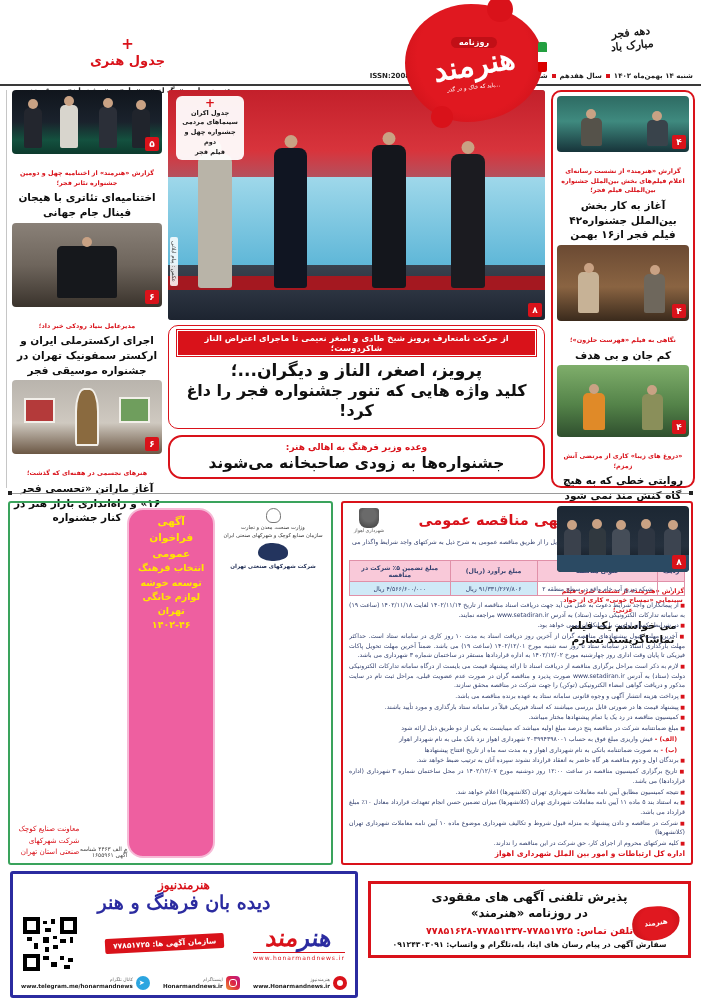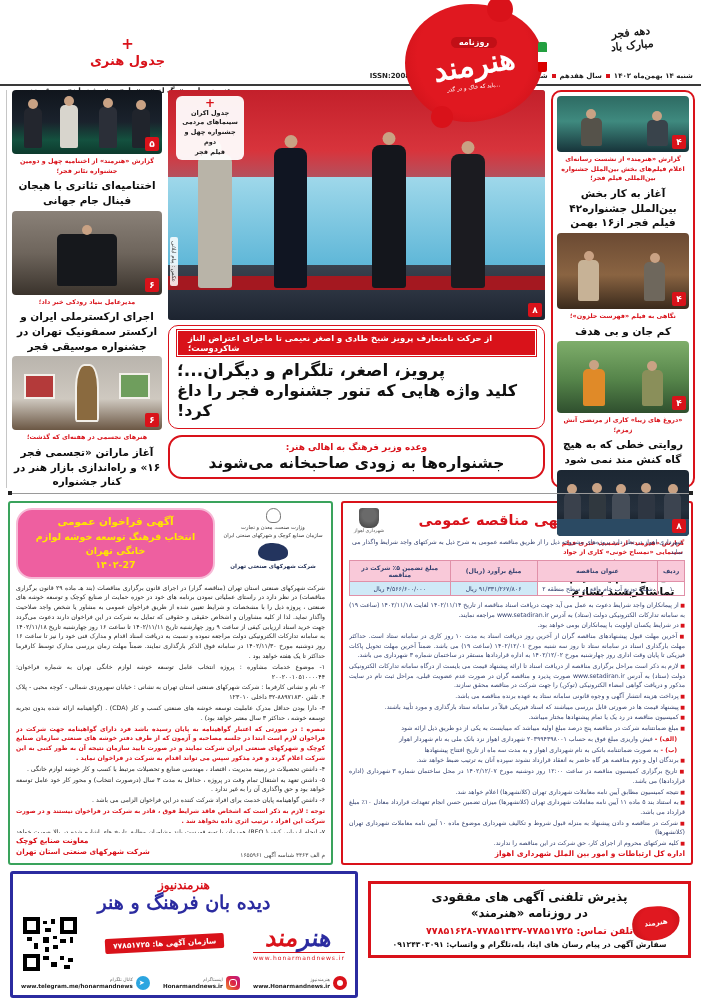--- a/index.html
+++ b/index.html
@@ -23,21 +23,21 @@
   .logo-slogan{color:#fff;font-size:5.5px;margin-top:4px;transform:rotate(-6deg);}
   .flag-strip{position:absolute;right:-4px;top:38px;width:9px;height:30px;background:linear-gradient(180deg,#239f40 33%,#fff 33%,#fff 66%,#da0000 66%);border-radius:2px;}
   
   .news-grid{display:flex;gap:6px;padding:2px 6px 0;height:398px;}
   .col-right{width:132px;border:2px solid #d9121a;border-radius:10px;padding:4px;display:flex;flex-direction:column;gap:3px;background:#fff;}
   .col-center{flex:1;display:flex;flex-direction:column;min-width:0;}
   .col-left{width:150px;border-left:1px solid #c6c6c6;padding-left:5px;display:flex;flex-direction:column;gap:3px;}
   .item{text-align:center;}
   .photo{position:relative;width:100%;border-radius:4px;overflow:hidden;}
   .badge{position:absolute;right:3px;bottom:3px;background:#d9121a;color:#fff;font-size:9px;font-weight:bold;width:14px;height:14px;line-height:14px;text-align:center;border-radius:2px;z-index:3;}
-  .kicker{color:#d9121a;font-size:6.4px;font-weight:bold;line-height:1.5;margin-top:3px;}
+  .kicker{color:#d9121a;font-size:6.4px;font-weight:bold;line-height:1.5;margin-top:15px;}
   .title{font-size:10.5px;font-weight:bold;color:#0d0d0d;line-height:1.4;margin-top:2px;}
   .prs{position:absolute;bottom:10%;width:16%;border-radius:5px 5px 2px 2px;}
   .prs::before{content:"";position:absolute;top:-9px;left:50%;transform:translateX(-50%);width:10px;height:10px;border-radius:50%;background:#c9a284;}
   
   .ph-r1{height:56px;background:linear-gradient(180deg,#2e6b63,#3f8a7f 45%,#17343a);}
   .ph-r2{height:76px;background:linear-gradient(180deg,#6b4a33,#8a6442 55%,#3a2a1c);}
   .ph-r3{height:72px;background:linear-gradient(180deg,#7fae6b,#548349 55%,#2f4f2e);}
   .ph-r4{height:66px;background:linear-gradient(180deg,#1c2733,#25303d 60%,#0f161e);}
   .ph-r4 .table-strip{position:absolute;bottom:0;width:100%;height:26%;background:#2b4a63;}
   .ph-l1{height:64px;background:linear-gradient(180deg,#10151c,#1a222c 50%,#14513f 78%,#0d3a2d);}
@@ -50,21 +50,21 @@
   .backdrop-mid{position:absolute;top:38%;width:100%;height:38%;background:linear-gradient(180deg,#9fd8ea,#5fb7d8);}
   .stage-floor{position:absolute;bottom:0;width:100%;height:24%;background:linear-gradient(180deg,#39424f,#1d2430);}
   .carpet{position:absolute;bottom:13%;width:100%;height:6%;background:#a41820;}
   .mprs{position:absolute;bottom:14%;width:9%;border-radius:8px 8px 3px 3px;z-index:2;}
   .mprs::before{content:"";position:absolute;top:-13px;left:50%;transform:translateX(-50%);width:13px;height:13px;border-radius:50%;background:#c9a284;}
   .overlay-box{position:absolute;top:6px;left:8px;width:64px;background:rgba(255,255,255,.94);border-radius:6px;padding:3px 2px;text-align:center;z-index:4;}
   .overlay-plus{color:#d9121a;font-weight:bold;font-size:12px;line-height:.8;}
   .overlay-line{font-size:6.5px;font-weight:bold;color:#1a1a1a;line-height:1.5;}
   .photo-credit{position:absolute;left:2px;bottom:34px;writing-mode:vertical-rl;font-size:5.5px;background:rgba(255,255,255,.85);padding:4px 1px;border-radius:2px;z-index:4;color:#333;}
   
-  .headline-box{margin-top:5px;border:1.5px solid #d9121a;border-radius:10px;text-align:left;padding:0 8px 7px;}
+  .headline-box{margin-top:5px;border:1.5px solid #d9121a;border-radius:10px;text-align:center;padding:0 8px 7px;}
   .kicker-bar{display:inline-block;background:#d9121a;color:#fff;font-size:8.4px;font-weight:bold;padding:2px 10px;margin-top:4px;border:1px solid #fff;outline:1px solid #d9121a;}
   .headline1{font-size:17px;font-weight:bold;margin-top:4px;line-height:1.25;}
   .headline2{font-size:16px;font-weight:bold;line-height:1.25;}
   .promise-box{margin-top:6px;border:2px solid #d9121a;border-radius:14px;text-align:center;padding:5px 8px;}
   .promise-kicker{color:#d9121a;font-size:9px;font-weight:bold;}
   .promise-title{font-size:15.5px;font-weight:bold;margin-top:2px;}
   
   .section-divider{position:relative;margin:5px 10px;border-top:1.5px solid #9a9a9a;}
   .section-divider::before,.section-divider::after{content:"";position:absolute;top:-3px;width:4px;height:4px;background:#222;}
   .section-divider::before{right:-2px;} .section-divider::after{left:-2px;}
@@ -82,35 +82,35 @@
   table.tender th,table.tender td{border:1px solid #e090a8;padding:3px 2px;text-align:center;font-size:6.2px;}
   table.tender th{background:#f9c9d9;font-weight:bold;}
   td.amount{background:#cfe9f7;}
   .blist{flex:1;overflow:hidden;color:#33406e;text-align:justify;}
   .brow{line-height:1.55;margin-bottom:1px;}
   .brow::before{content:"■ ";color:#d9121a;font-size:5px;}
   .brow.sub{padding-right:8px;}
   .brow.sub::before{content:"";}
   .pre{color:#d9121a;font-weight:bold;}
   .ad-right-sig{color:#d9121a;font-weight:bold;font-size:7.5px;margin-top:2px;}
-  .ad-left{flex:1;border:2px solid #3aa35c;border-radius:3px;padding:5px 6px;display:flex;flex-direction:column;font-size:6.2px;}
+  .ad-left{flex:1;border:2px solid #3aa35c;border-radius:3px;padding:5px 6px;display:flex;font-size:6.2px;}
   .adl-head{display:flex;gap:6px;align-items:stretch;}
   .gov{width:104px;text-align:center;font-size:5.2px;color:#333;line-height:1.5;}
   .gov-emblem{width:13px;height:13px;margin:0 auto 1px;border:1.5px solid #777;border-radius:50% 50% 40% 40%;}
   .co-blob{width:30px;height:18px;margin:3px auto 1px;background:#23345e;border-radius:45% 55% 50% 50%/60% 55% 45% 50%;}
   .gov-co{font-weight:bold;font-size:5.6px;color:#1d2b52;}
   .pink-header{flex:1;background:#ee5fa0;border:2px solid #f7b9d6;border-radius:16px;color:#ffe600;text-align:center;font-weight:bold;padding:4px 6px;}
   .pink-l1{font-size:10.5px;line-height:1.5;}
   .pink-l2{font-size:9.5px;line-height:1.5;}
   .plist{flex:1;margin-top:4px;color:#222;text-align:justify;overflow:hidden;}
   .prow{line-height:1.58;margin-bottom:1px;}
   .prow.red{color:#d9121a;font-weight:bold;}
   .adl-foot{display:flex;align-items:flex-end;justify-content:space-between;margin-top:2px;}
   .malf{font-size:5.8px;color:#444;}
-  .adl-sig{color:#d9121a;font-weight:bold;font-size:7.2px;text-align:left;line-height:1.6;}
+  .adl-sig{color:#d9121a;font-weight:normal;font-size:7.2px;text-align:right;line-height:1.6;}
   
   .footer{display:flex;gap:10px;padding:6px 10px 0;align-items:flex-start;}
   .foot-left{flex:1;border:3px solid #d9121a;padding:6px 8px;position:relative;text-align:center;margin-top:10px;}
   .lost-logo{position:absolute;right:8px;top:22px;width:48px;height:34px;background:radial-gradient(circle at 50% 50%,#e01820 55%,#c10f16);border-radius:40% 60% 55% 45%/55% 45% 60% 40%;display:flex;align-items:center;justify-content:center;color:#fff;font-size:7px;font-weight:bold;transform:rotate(-8deg);}
   .lost-t1{font-size:12px;font-weight:bold;text-align:center;}
   .lost-t2{font-size:11.5px;font-weight:bold;margin-top:2px;}
   .lost-phones{color:#d9121a;font-size:9.5px;font-weight:bold;margin-top:5px;}
   .lost-order{font-size:7.6px;font-weight:bold;margin-top:4px;}
   .foot-right{width:330px;border:3px solid #2b2ba0;border-radius:3px;padding:4px 6px 5px;text-align:center;}
   .news-name{color:#d9121a;font-size:12px;font-weight:bold;font-family:"DejaVu Serif","Liberation Serif",serif;}
@@ -229,21 +229,21 @@
           <div class="overlay-line">سینماهای مردمی</div>
           <div class="overlay-line">جشنواره چهل و دوم</div>
           <div class="overlay-line">فیلم فجر</div>
         </div>
         <div class="photo-credit">عکس : پیام ایلانی</div>
         <span class="badge">۸</span>
       </div>
 
       <div class="headline-box">
         <div class="kicker-bar">از حرکت نامتعارف پرویز شیخ طادی و اصغر نعیمی تا ماجرای اعتراض الناز شاکردوست؛</div>
-        <div class="headline1">پرویز، اصغر، تلگرام و دیگران...؛</div>
+        <div class="headline1">پرویز، اصغر، الناز و دیگران...؛</div>
         <div class="headline2">کلید واژه هایی که تنور جشنواره فجر را داغ کرد!</div>
       </div>
 
       <div class="promise-box">
         <div class="promise-kicker">وعده وزیر فرهنگ به اهالی هنر:</div>
         <div class="promise-title">جشنواره‌ها به زودی صاحبخانه می‌شوند</div>
       </div>
     </div>
 
     <div class="col-left">
@@ -338,21 +338,21 @@
         <div class="gov">
           <div class="gov-emblem"></div>
           <div>وزارت صنعت، معدن و تجارت</div>
           <div>سازمان صنایع کوچک و شهرکهای صنعتی ایران</div>
           <div class="co-blob"></div>
           <div class="gov-co">شرکت شهرکهای صنعتی تهران</div>
         </div>
         <div class="pink-header">
           <div class="pink-l1">آگهی فراخوان عمومی</div>
           <div class="pink-l2">انتخاب فرهنگ توسعه خوشه لوازم خانگی تهران</div>
-          <div class="pink-l2">۱۴۰۲-27</div>
+          <div class="pink-l2">۱۴۰۲-۴۶</div>
         </div>
       </div>
       <div class="plist">
           <div class="prow"><span>شرکت شهرکهای صنعتی استان تهران (مناقصه گزار) در اجرای قانون برگزاری مناقصات (بند هـ ماده ۲۹ قانون برگزاری مناقصات) در نظر دارد در راستای عملیاتی نمودن برنامه های خود در حوزه حمایت از صنایع کوچک و توسعه خوشه های صنعتی ، پروژه ذیل را با مشخصات و شرایط تعیین شده از طریق فراخوان عمومی به مشاور یا شخص واجد صلاحیت واگذار نماید. لذا از کلیه مشاوران و اشخاص حقیقی و حقوقی که تمایل به شرکت در این فراخوان دارند دعوت می‌گردد جهت خرید اسناد ارزیابی کیفی از ساعت ۹ روز چهارشنبه تاریخ ۱۴۰۲/۱۱/۱۱ تا ساعت ۱۶ روز چهارشنبه تاریخ ۱۴۰۲/۱۱/۱۸ به سامانه تدارکات الکترونیکی دولت مراجعه نموده و نسبت به دریافت اسناد اقدام و مدارک فنی خود را نیز تا ساعت ۱۶ روز دوشنبه مورخ ۱۴۰۲/۱۱/۳۰ در سامانه فوق الذکر بارگذاری نمایند. ضمناً مهلت زمان بررسی مدارک توسط کارفرما حداکثر تا یک هفته خواهد بود .</span></div>
           <div class="prow"><span>۱- موضوع خدمات مشاوره : پروژه انتخاب عامل توسعه خوشه لوازم خانگی تهران به شماره فراخوان: ۲۰۰۲۰۰۱۰۵۱۰۰۰۰۴۴</span></div>
           <div class="prow"><span>۲- نام و نشانی کارفرما : شرکت شهرکهای صنعتی استان تهران به نشانی : خیابان سهروردی شمالی - کوچه محبی - پلاک ۴. تلفن ۸۸۹۷۱۸۳۰-۳۲ داخلی ۱۲۳۰۱۰</span></div>
           <div class="prow"><span>۳- دارا بودن حداقل مدرک عاملیت توسعه خوشه های صنعتی کسب و کار (CDA) . (گواهینامه ارائه شده بدون تجربه توسعه خوشه ، حداکثر ۳ سال معتبر خواهد بود) .</span></div>
           <div class="prow red"><span>تبصره : در صورتی که اعتبار گواهینامه به پایان رسیده باشد فرد دارای گواهینامه جهت شرکت در فراخوان لازم است ابتدا در جلسه مصاحبه و آزمون که از طرف دفتر خوشه های صنعتی سازمان صنایع کوچک و شهرکهای صنعتی ایران شرکت نمایند و در صورت تایید سازمان نتیجه آن به طور کتبی به این شرکت اعلام گردد و فرد مذکور سپس می تواند اقدام به شرکت در فراخوان نماید .</span></div>
           <div class="prow"><span>۴- داشتن تحصیلات در زمینه مدیریت ، اقتصاد ، مهندسی صنایع و تحصیلات مرتبط با کسب و کار خوشه لوازم خانگی .</span></div>
           <div class="prow"><span>۵- داشتن تعهد به اشتغال تمام وقت در پروژه ، حداقل به مدت ۳ سال (درصورت انتخاب) و محور کار خود عامل توسعه خواهد بود و حق واگذاری آن را به غیر ندارد .</span></div>

